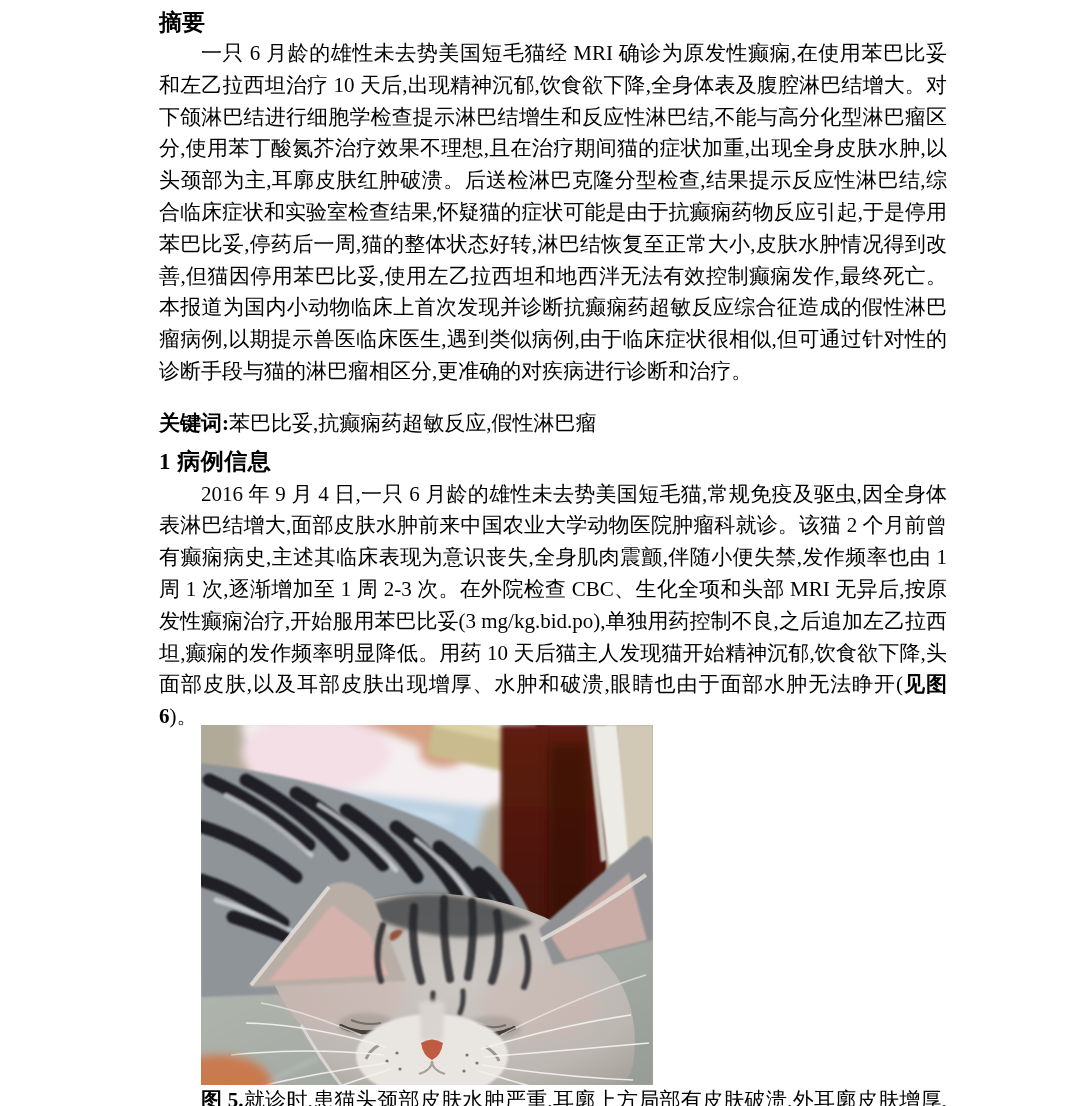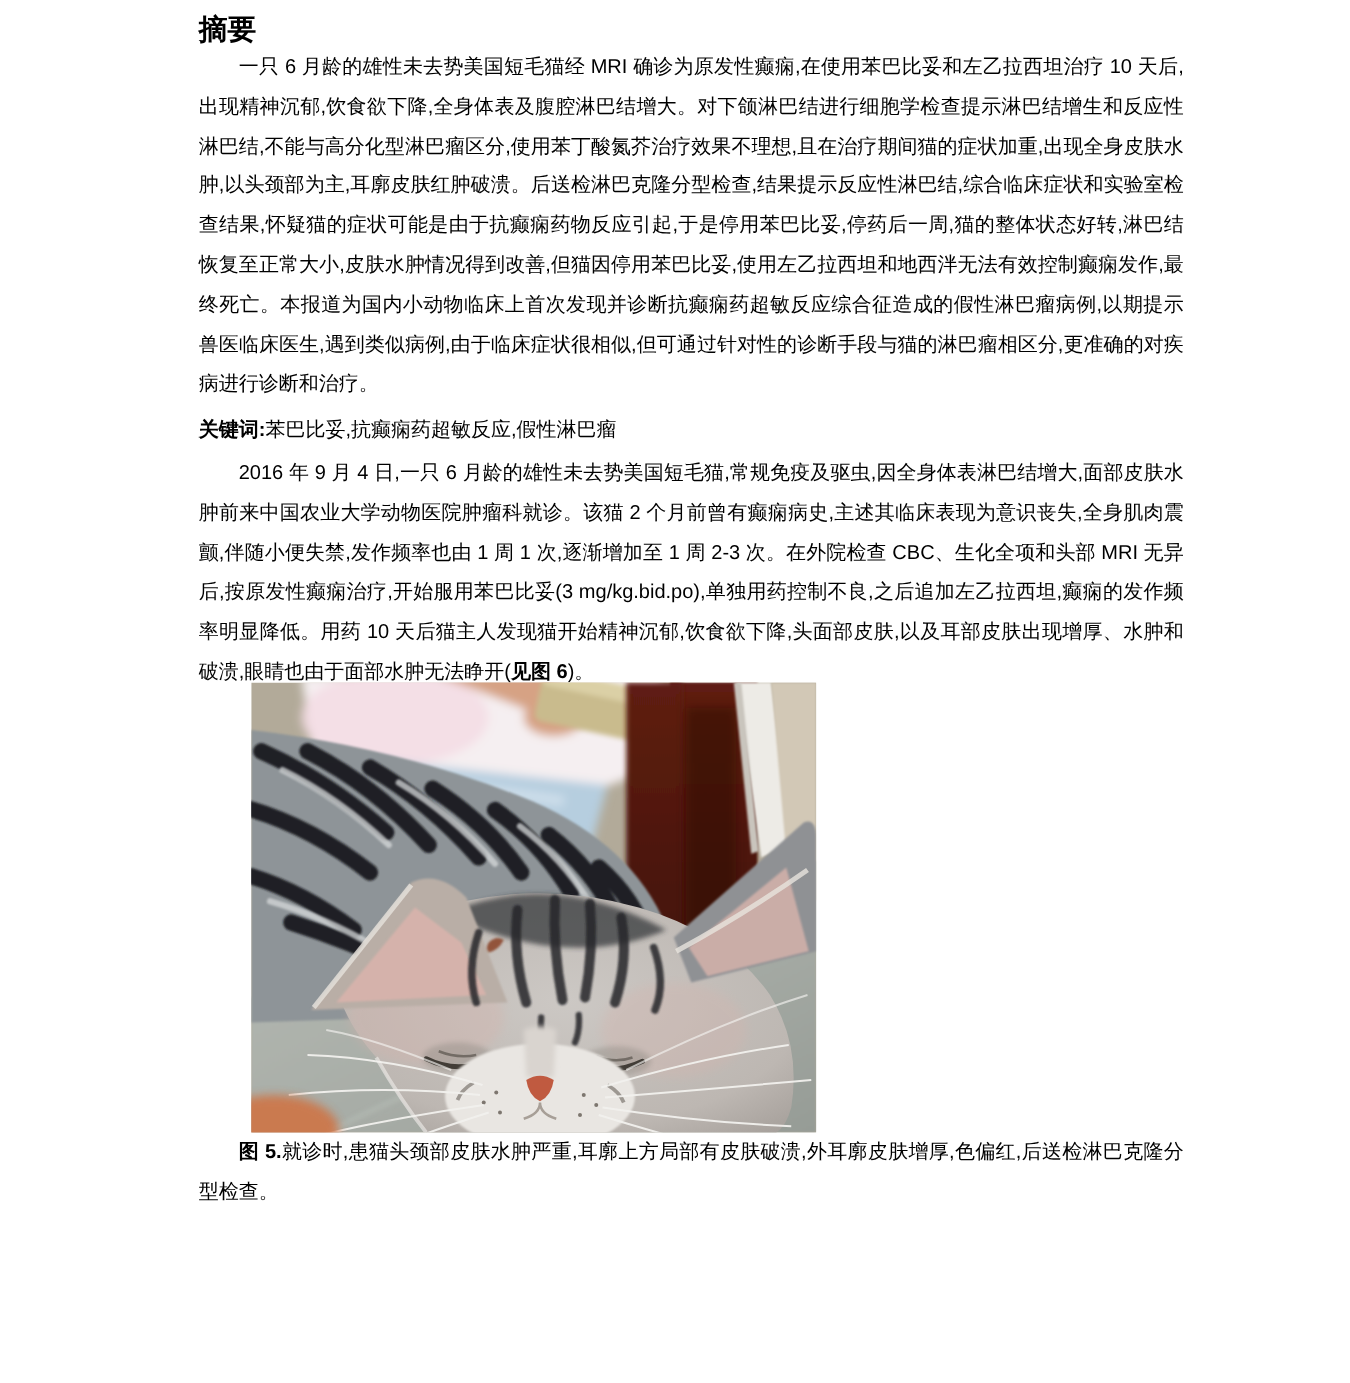--- a/index.html
+++ b/index.html
@@ -1,52 +1,53 @@
 <!DOCTYPE html>
 <html style="--page-bg: #ffffff; --text: #000000; --door-red: #5f1e12; --door-red-dark: #3f1109; --frame-white: #edebe6; --wall-tan: #d2c8b6; --wall-beige: #b2aa99; --shirt-white: #f5eff1; --shirt-pink: #f3dce4; --jeans-blue: #b6cedf; --skin: #d6a284; --phone-khaki: #c9bb8d; --fur-silver: #c7c3bf; --fur-base: #8e9498; --fur-dark: #17181c; --ear-pink: #d5b2ab; --nose-pink: #c05a40; --muzzle-white: #e9e6e2; --table-gray: #a8ada7; --orange-blob: #d0713f;"><head>
 <meta charset="utf-8">
 <style>
   html,body{margin:0;padding:0;background:#fff;}
   .page{
     position:relative;
     width:1080px;height:1106px;
     background:var(--page-bg,#fff);
     color:var(--text,#000);
-    font-family:Liberation Sans, sans-serif;
+    font-family:Liberation Serif, serif;
     overflow:hidden;
     box-sizing:border-box;
     padding:8px 133px 0 159px;
   }
   .h-abstract,.h-section{
     font-size:23px;font-weight:bold;line-height:30px;margin:0;
   }
   .h-section{margin-top:7px;letter-spacing:0.5px;}
   .para{
-    font-size:16px;line-height:31.8px;margin:0;
+    font-size:21px;line-height:31.8px;margin:0;
     text-align:justify;
   }
   .indent{text-indent:2em;}
-  .keywords{margin-top:5px;}
+  .keywords{margin-top:20px;}
   .case{margin-top:2px;}
   .b{font-weight:bold;}
   figure{margin:0;}
   .photo{display:block;margin:-8px 0 0 42px;width:452px;height:360px;}
   figcaption{margin-top:17px;}
 </style>
 </head>
 <body>
 
 <div class="page">
 
   <h2 class="h-abstract">摘要</h2>
 
   <p class="para indent">一只 6 月龄的雄性未去势美国短毛猫经 MRI 确诊为原发性癫痫,在使用苯巴比妥和左乙拉西坦治疗 10 天后,出现精神沉郁,饮食欲下降,全身体表及腹腔淋巴结增大。对下颌淋巴结进行细胞学检查提示淋巴结增生和反应性淋巴结,不能与高分化型淋巴瘤区分,使用苯丁酸氮芥治疗效果不理想,且在治疗期间猫的症状加重,出现全身皮肤水肿,以头颈部为主,耳廓皮肤红肿破溃。后送检淋巴克隆分型检查,结果提示反应性淋巴结,综合临床症状和实验室检查结果,怀疑猫的症状可能是由于抗癫痫药物反应引起,于是停用苯巴比妥,停药后一周,猫的整体状态好转,淋巴结恢复至正常大小,皮肤水肿情况得到改善,但猫因停用苯巴比妥,使用左乙拉西坦和地西泮无法有效控制癫痫发作,最终死亡。本报道为国内小动物临床上首次发现并诊断抗癫痫药超敏反应综合征造成的假性淋巴瘤病例,以期提示兽医临床医生,遇到类似病例,由于临床症状很相似,但可通过针对性的诊断手段与猫的淋巴瘤相区分,更准确的对疾病进行诊断和治疗。</p>
 
   <p class="para keywords"><span class="b">关键词:</span><span>苯巴比妥,抗癫痫药超敏反应,假性淋巴瘤</span></p>
 
+  <h2 class="h-section">1 病例信息</h2>
 
   <p class="para indent case"><span>2016 年 9 月 4 日,一只 6 月龄的雄性未去势美国短毛猫,常规免疫及驱虫,因全身体表淋巴结增大,面部皮肤水肿前来中国农业大学动物医院肿瘤科就诊。该猫 2 个月前曾有癫痫病史,主述其临床表现为意识丧失,全身肌肉震颤,伴随小便失禁,发作频率也由 1 周 1 次,逐渐增加至 1 周 2-3 次。在外院检查 CBC、生化全项和头部 MRI 无异后,按原发性癫痫治疗,开始服用苯巴比妥(3 mg/kg.bid.po),单独用药控制不良,之后追加左乙拉西坦,癫痫的发作频率明显降低。用药 10 天后猫主人发现猫开始精神沉郁,饮食欲下降,头面部皮肤,以及耳部皮肤出现增厚、水肿和破溃,眼睛也由于面部水肿无法睁开(</span><span class="b">见图 6</span><span>)。</span></p>
 
   <figure>
     <svg class="photo" viewBox="0 0 452 360" xmlns="http://www.w3.org/2000/svg">
       <defs>
         <linearGradient id="doorGrad" x1="0" y1="0" x2="0" y2="1">
           <stop offset="0" stop-color="var(--door-red,#5f1e12)"></stop>
           <stop offset="1" stop-color="var(--door-red-dark,#3f1109)"></stop>
         </linearGradient>

